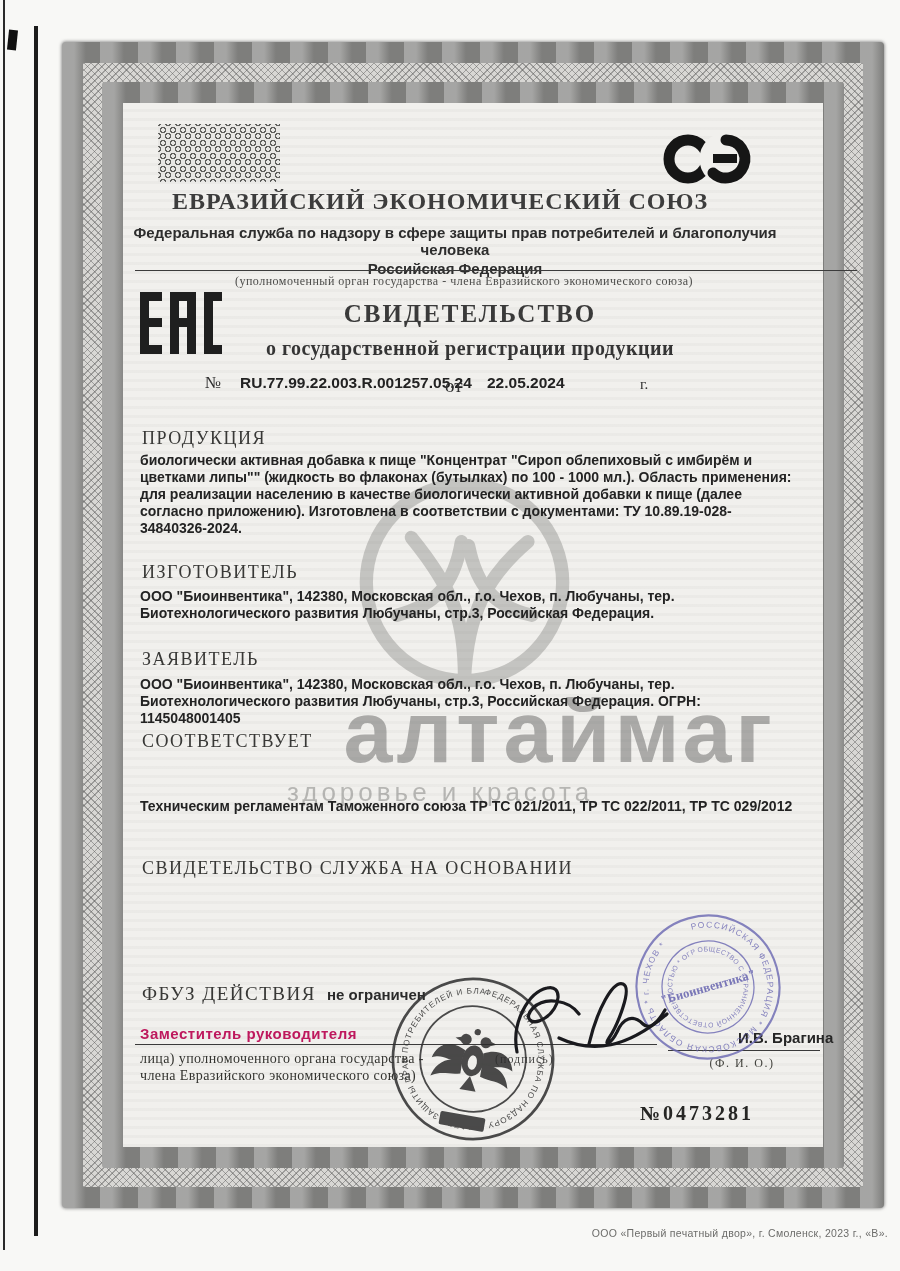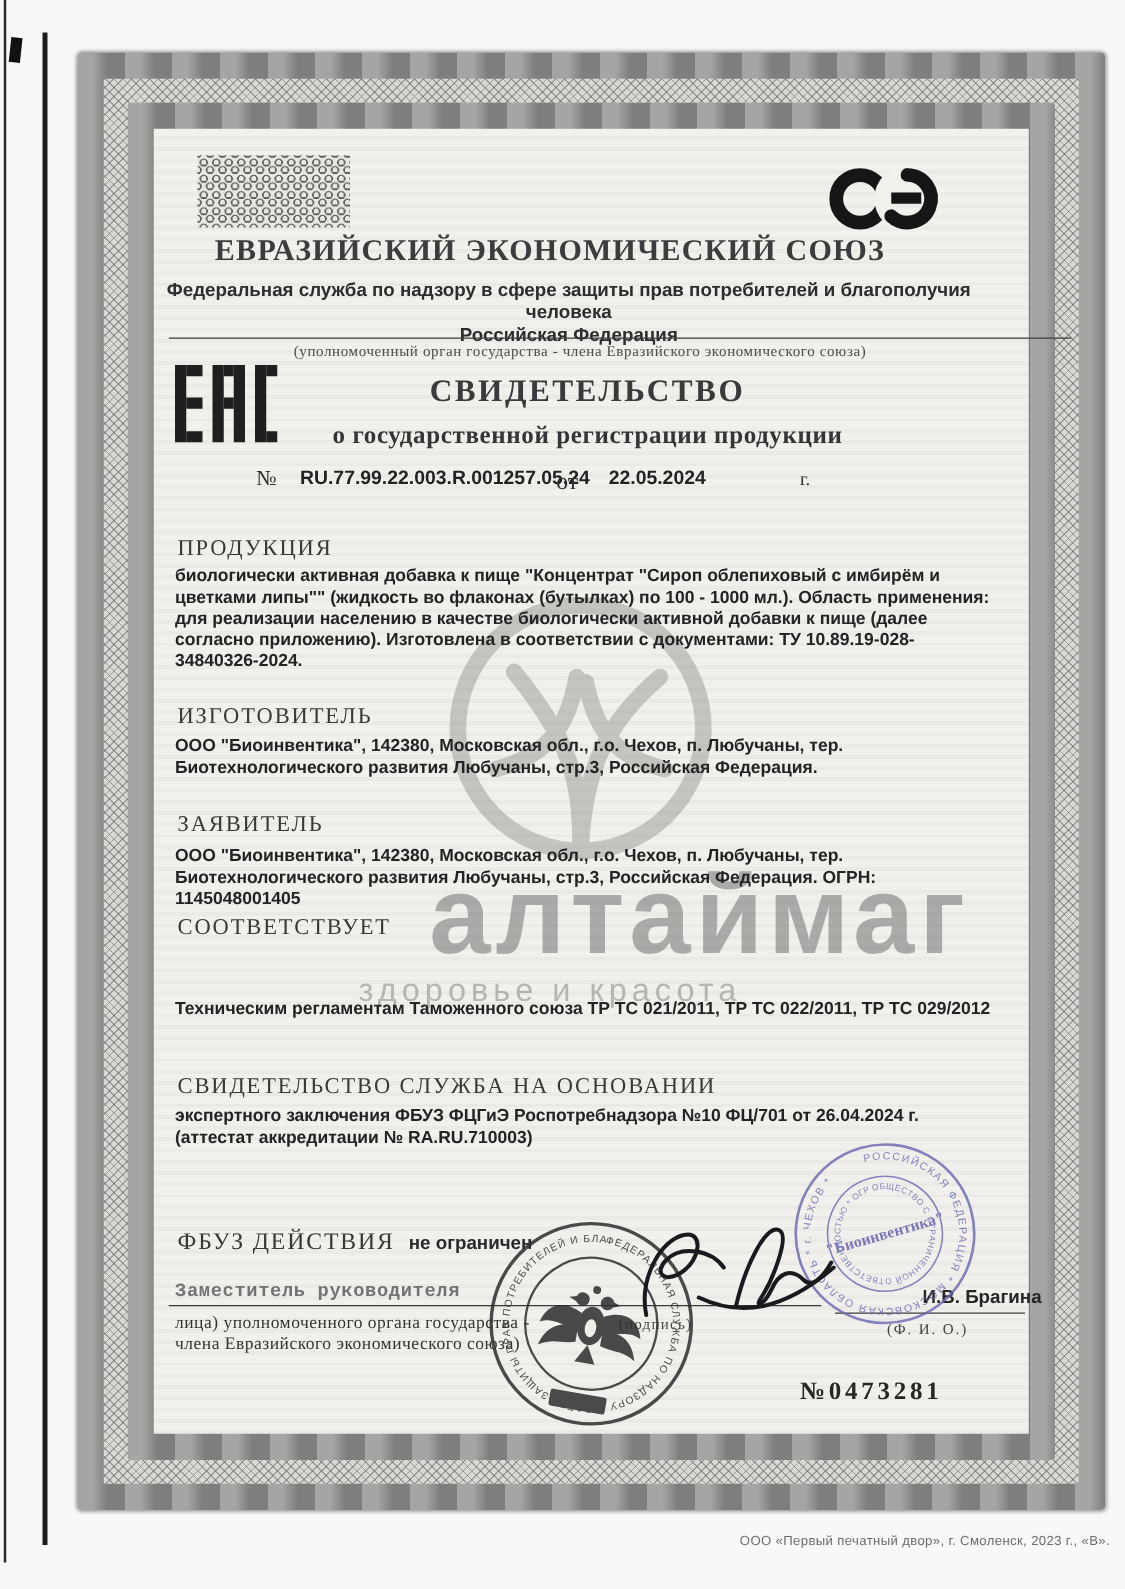--- a/index.html
+++ b/index.html
@@ -56,21 +56,21 @@
   .sec-body{font-family:"Liberation Sans",sans-serif;font-size:14px;font-weight:bold;
     line-height:17px;color:#232323;}
 
   .wm-leaf{left:352px;top:470px;width:225px;height:225px;z-index:1;}
   .wm-brand{left:196px;top:688px;width:580px;text-align:right;font-weight:bold;font-size:88px;
     letter-spacing:4px;color:rgba(75,75,73,.42);z-index:1;line-height:88px;}
   .wm-tagline{left:280px;top:777px;width:320px;text-align:center;font-size:26px;letter-spacing:4px;
     color:rgba(110,110,108,.45);z-index:1;}
 
   .validity-value{left:327px;top:986px;font-size:15px;font-weight:bold;color:#2a2a2a;}
-  .position-title{left:140px;top:1025px;font-size:15px;font-weight:bold;letter-spacing:.5px;color:#737373;font-family:Liberation Mono, monospace;}
+  .position-title{left:140px;top:1025px;font-size:15px;font-weight:bold;letter-spacing:.5px;color:#be185d;}
   .sigline1{left:135px;top:1044px;width:522px;height:0;border-top:1.5px solid #3a3a3a;}
   .sigline2{left:668px;top:1050px;width:152px;height:0;border-top:1.5px solid #3a3a3a;}
   .pos-note{left:140px;top:1051px;width:340px;font-family:"Liberation Serif",serif;font-size:14px;
     line-height:16.5px;letter-spacing:.4px;color:#33332f;}
   .sign-label{left:495px;top:1052px;font-family:"Liberation Serif",serif;font-size:12px;
     letter-spacing:1px;color:#4a4a48;}
   .signer-name{left:710px;top:1029px;font-size:15px;font-weight:bold;color:#262626;z-index:2;margin-left:28px;}
   .name-label{left:672px;top:1056px;width:140px;text-align:center;font-family:"Liberation Serif",serif;
     font-size:12px;letter-spacing:1.5px;color:#44443f;}
 
@@ -158,21 +158,20 @@
   <div class="abs sec-head" style="left:142px;top:562px;z-index:2;">ИЗГОТОВИТЕЛЬ</div>
   <div class="abs sec-body" style="left:140px;top:588px;width:660px;z-index:2;">ООО "Биоинвентика", 142380, Московская обл., г.о. Чехов, п. Любучаны, тер. Биотехнологического развития Любучаны, стр.3, Российская Федерация.</div>
 
   <div class="abs sec-head" style="left:142px;top:649px;z-index:2;">ЗАЯВИТЕЛЬ</div>
   <div class="abs sec-body" style="left:140px;top:676px;width:660px;z-index:2;">ООО "Биоинвентика", 142380, Московская обл., г.о. Чехов, п. Любучаны, тер. Биотехнологического развития Любучаны, стр.3, Российская Федерация. ОГРН: 1145048001405</div>
 
   <div class="abs sec-head" style="left:142px;top:731px;z-index:2;font-family:Liberation Serif, serif;">СООТВЕТСТВУЕТ</div>
   <div class="abs sec-body" style="left:140px;top:798px;width:665px;z-index:2;">Техническим регламентам Таможенного союза ТР ТС 021/2011, ТР ТС 022/2011, ТР ТС 029/2012</div>
 
   <div class="abs sec-head" style="left:142px;top:858px;z-index:2;">СВИДЕТЕЛЬСТВО СЛУЖБА НА ОСНОВАНИИ</div>
-  <div class="abs sec-body" style="left:140px;top:884px;width:655px;z-index:2;">экспертного заключения ФБУЗ ФЦГиЭ Роспотребнадзора №10 ФЦ/701 от 26.04.2024 г. (аттестат аккредитации № RA.RU.710003)</div>
 
   <div class="abs sec-head" style="left:142px;top:983px;font-size:19px;z-index:2;">ФБУЗ ДЕЙСТВИЯ</div>
   <div class="abs validity-value sans">не ограничен</div>
 
   <div class="abs position-title sans">Заместитель  руководителя</div>
   <div class="abs sigline1"></div>
   <div class="abs sigline2"></div>
   <div class="abs pos-note">
     <div>лица) уполномоченного органа государства -</div>
     <div>члена Евразийского экономического союза)</div>

